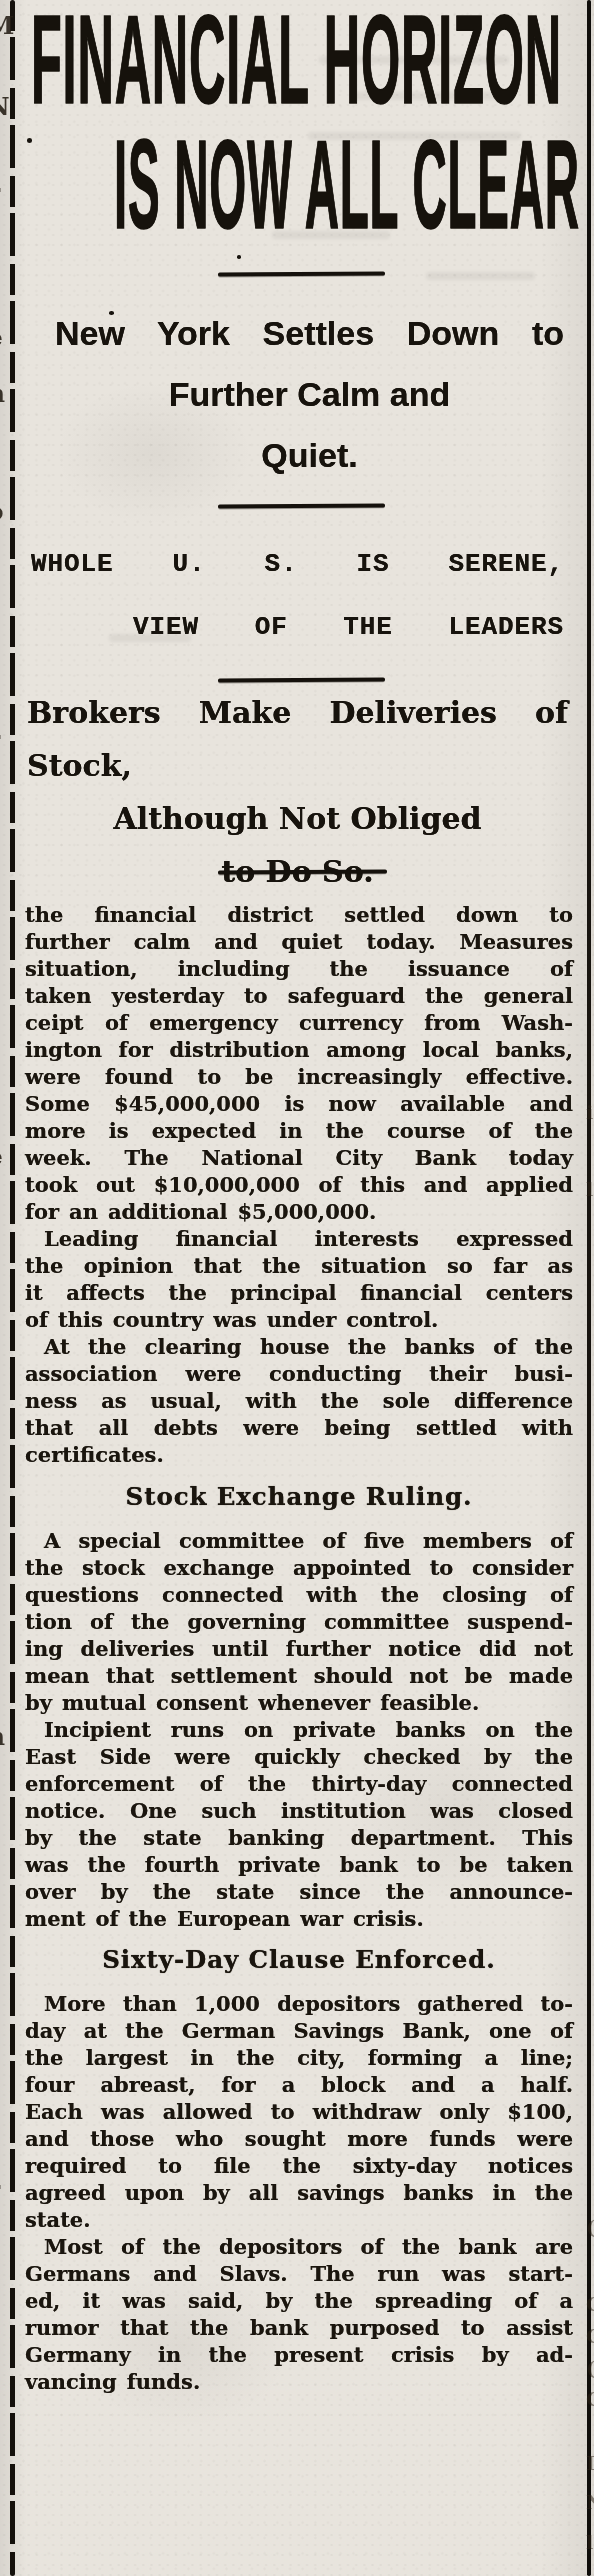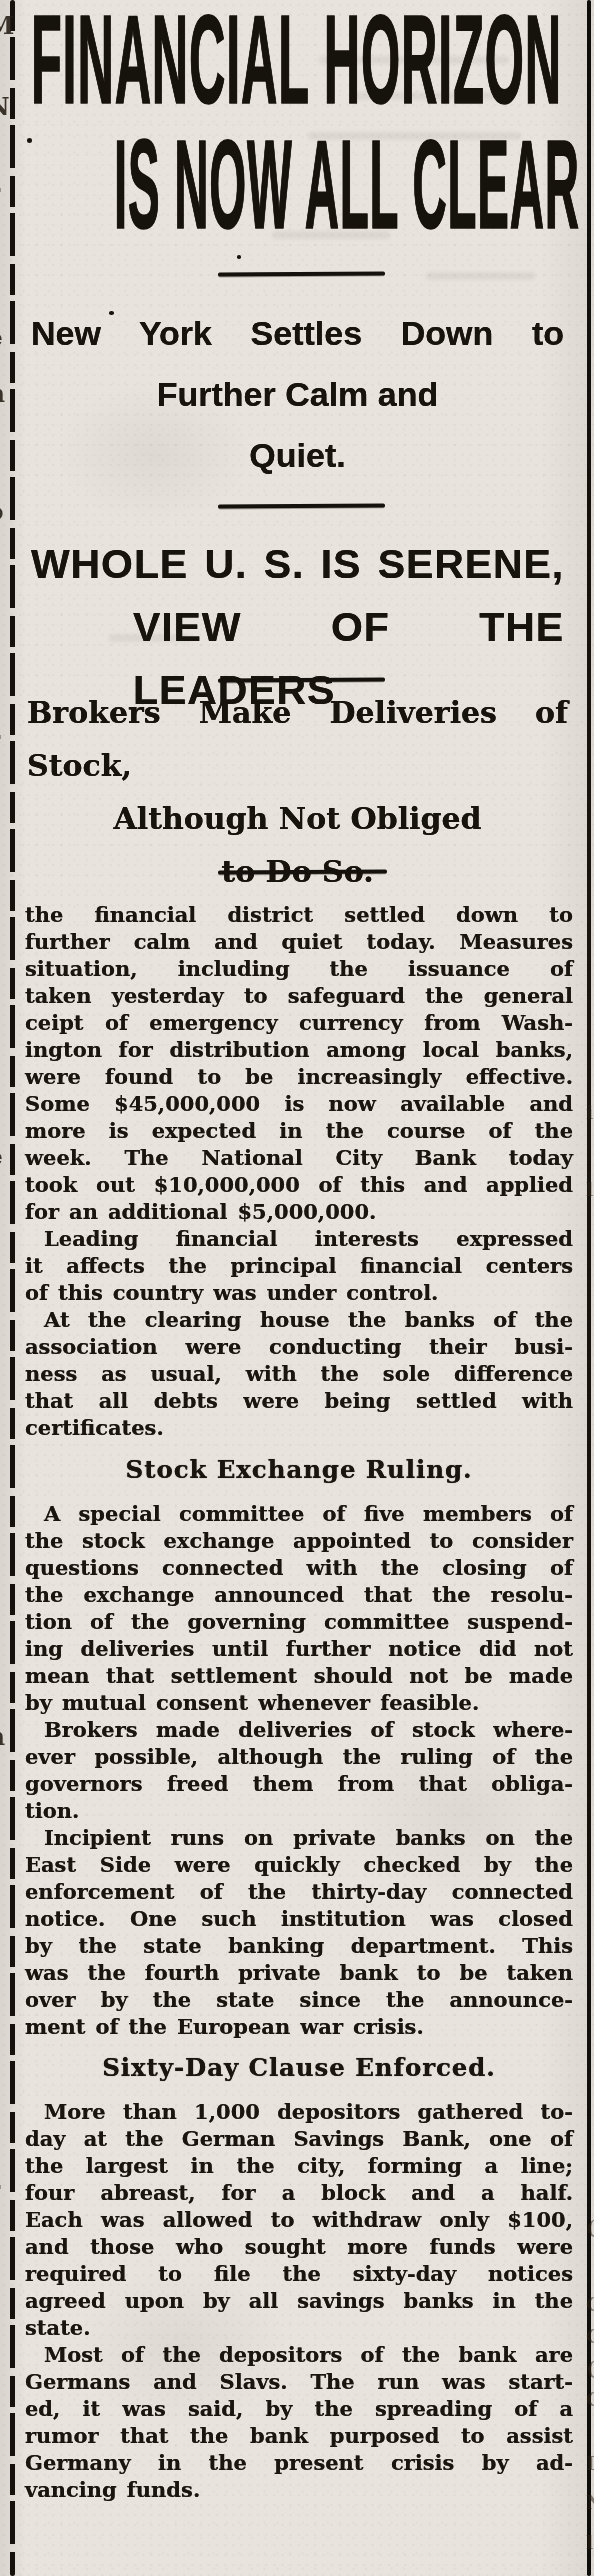--- a/index.html
+++ b/index.html
@@ -45,22 +45,22 @@
   .rule{
     position:absolute;left:218px;width:167px;height:3.6px;
     background:#15110c;border-radius:1.8px;transform:rotate(-.4deg);
     box-shadow:0 0.9px 0 rgba(21,17,12,.35);
   }
   
   .deck{ position:absolute;left:31px;right:31px; font-weight:bold; color:#17130d; }
   .deck .dline{ text-align:justify; }
   .deck .dline.j{ text-align-last:justify; }
   .deck .dline.c{ text-align:left; text-align-last:center; }
-  .deck1{ top:303px; font-family:"Liberation Sans",sans-serif; font-size:34px; line-height:61px; text-shadow:0 0 0.5px currentColor;}
-  .deck2{ top:533px; font-family:Liberation Sans, sans-serif; font-size:41px; line-height:63px; letter-spacing:0.9px; text-shadow:0 0 0.6px currentColor;}
+  .deck1{ top:303px; font-family:"Liberation Sans",sans-serif; font-size:34px; line-height:61px; text-shadow:0 0 0.5px currentColor;margin-left:24px;}
+  .deck2{ top:533px; font-family:Liberation Mono, monospace; font-size:26px; line-height:63px; letter-spacing:0.9px; text-shadow:0 0 0.6px currentColor;}
   .deck2 .dline.indent{ padding-left:102px; }
   .deck3{ top:686px; left:27px;right:27px; font-family:"DejaVu Serif",serif; font-size:30px; line-height:53px; text-shadow:0 0 0.5px currentColor;}
   
   .body-col{
     position:absolute; top:901px; left:25px; right:22px;
     font-family:"DejaVu Serif",serif; font-weight:bold;
     font-size:21px; line-height:27px;
     color:#1a150e; text-shadow:0 0 0.5px rgba(26,21,14,.75);
   }
   .para{ margin:0; }
@@ -141,46 +141,40 @@
         <div class="bline">ington for distribution among local banks,</div>
         <div class="bline">were found to be increasingly effective.</div>
         <div class="bline">Some $45,000,000 is now available and</div>
         <div class="bline">more is expected in the course of the</div>
         <div class="bline">week. The National City Bank today</div>
         <div class="bline">took out $10,000,000 of this and applied</div>
         <div class="bline last">for an additional $5,000,000.</div>
       </div>
       <div class="para">
         <div class="bline first">Leading financial interests expressed</div>
+        <div class="bline">the opinion that the situation so far as</div>
         <div class="bline">it affects the principal financial centers</div>
         <div class="bline last">of this country was under control.</div>
       </div>
       <div class="para">
         <div class="bline first">At the clearing house the banks of the</div>
         <div class="bline">association were conducting their busi-</div>
         <div class="bline">ness as usual, with the sole difference</div>
         <div class="bline">that all debts were being settled with</div>
         <div class="bline last">certificates.</div>
       </div>
       <div class="subhead">Stock Exchange Ruling.</div>
       <div class="para">
         <div class="bline first">A special committee of five members of</div>
         <div class="bline">the stock exchange appointed to consider</div>
         <div class="bline">questions connected with the closing of</div>
-        <div class="bline">the exchange announced that the resolu-</div>
         <div class="bline">tion of the governing committee suspend-</div>
         <div class="bline">ing deliveries until further notice did not</div>
         <div class="bline">mean that settlement should not be made</div>
         <div class="bline last">by mutual consent whenever feasible.</div>
-      </div>
-      <div class="para">
-        <div class="bline first">Brokers made deliveries of stock where-</div>
-        <div class="bline">ever possible, although the ruling of the</div>
-        <div class="bline">governors freed them from that obliga-</div>
-        <div class="bline last">tion.</div>
       </div>
       <div class="para">
         <div class="bline first">Incipient runs on private banks on the</div>
         <div class="bline">East Side were quickly checked by the</div>
         <div class="bline">enforcement of the thirty-day connected</div>
         <div class="bline">notice. One such institution was closed</div>
         <div class="bline">by the state banking department. This</div>
         <div class="bline">was the fourth private bank to be taken</div>
         <div class="bline">over by the state since the announce-</div>
         <div class="bline last">ment of the European war crisis.</div>

